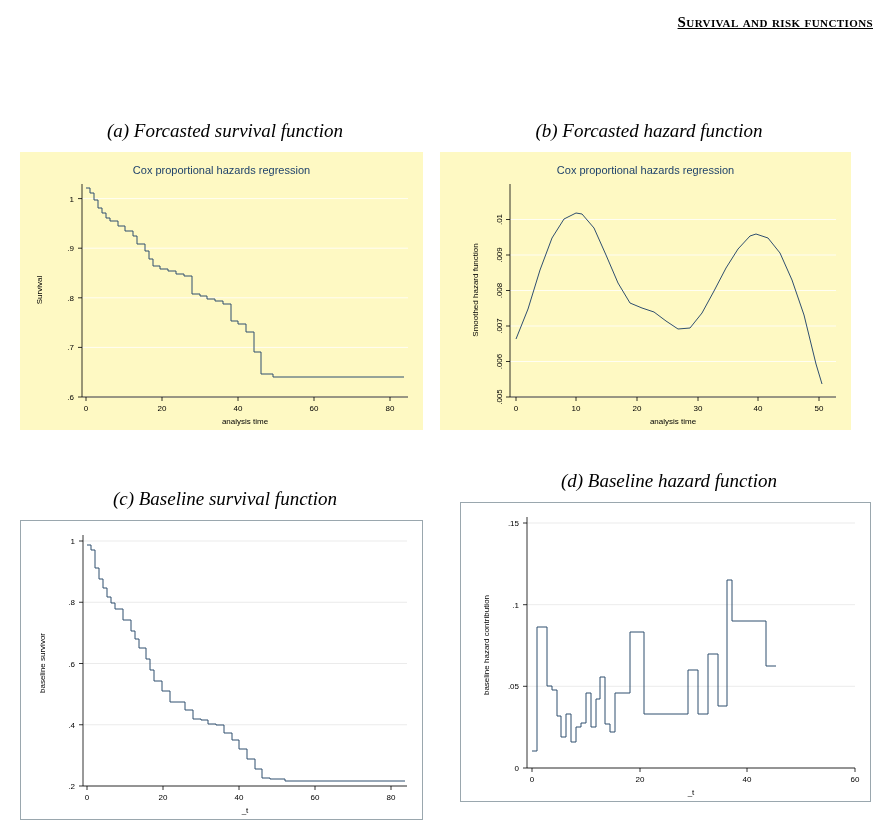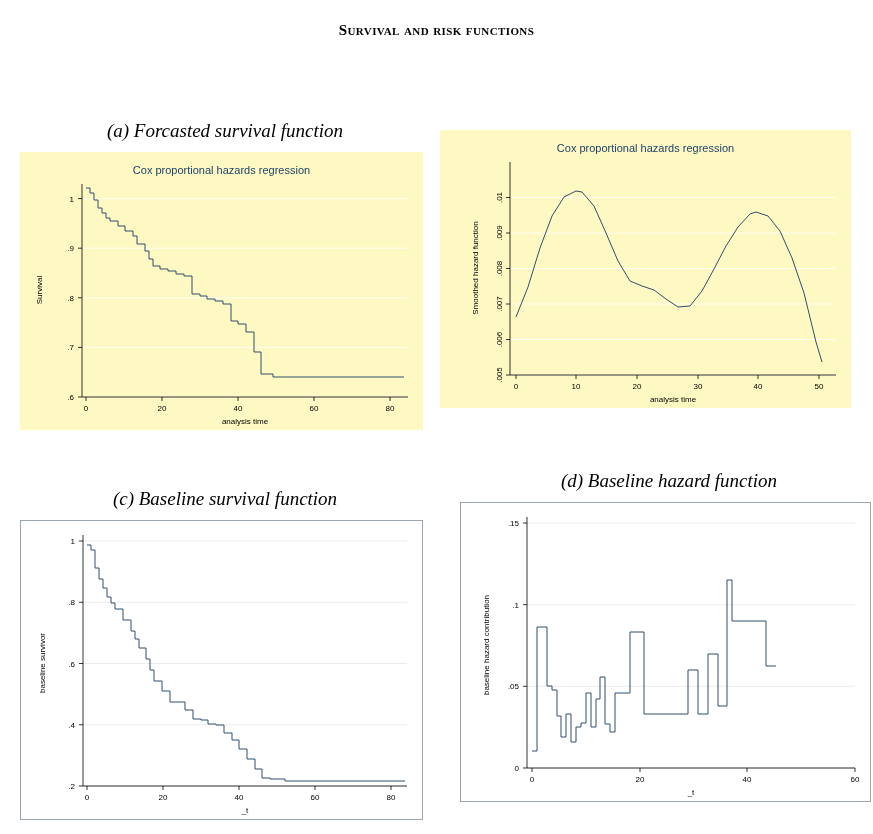--- a/index.html
+++ b/index.html
@@ -9,27 +9,28 @@
   }
   body {
     width: 873px;
     height: 834px;
     font-family: "Liberation Serif", serif;
     color: #000000;
     position: relative;
     overflow: hidden;
   }
   #figure-title {
-    text-align: center;
+    text-align: right;
     font-family: "Liberation Serif", serif;
     font-weight: bold;
     font-size: 15px;
     letter-spacing: 0.4px;
-    padding-top: 22px;
+    padding-top: 14px;
     font-variant: small-caps;
+    text-decoration: underline;
   }
   .panel-caption {
     text-align: center;
     font-style: italic;
     font-family: "Liberation Serif", serif;
     font-size: 19px;
     font-weight: normal;
     color: #000;
   }
   .grid {
@@ -145,20 +146,21 @@
           <text class="tick-label" x="54" y="99.2" text-anchor="end">.9</text>
           <text class="tick-label" x="54" y="49.6" text-anchor="end">1</text>
         </g>
         <text class="axis-label" x="225" y="272" text-anchor="middle">analysis time</text>
         <text class="axis-label" x="22" y="138" text-anchor="middle" transform="rotate(-90 22 138)">Survival</text>
       </svg>
     </div>
   </div>
 
   <div class="panel" style="left:440px; top:120px; width:418px;">
+    <div class="panel-caption">(b) Forcasted hazard function</div>
     <div class="plotbox plot-shaded" style="width:411px; height:278px; margin-top:10px;">
       <div class="inner-title" style="top:12px;">Cox proportional hazards regression</div>
       <svg width="411" height="278" viewBox="0 0 411 278">
 
         <g>
           <line class="gridline" x1="70" y1="245" x2="396" y2="245"></line>
           <line class="gridline" x1="70" y1="209.5" x2="396" y2="209.5"></line>
           <line class="gridline" x1="70" y1="174" x2="396" y2="174"></line>
           <line class="gridline" x1="70" y1="138.5" x2="396" y2="138.5"></line>
           <line class="gridline" x1="70" y1="103" x2="396" y2="103"></line>

